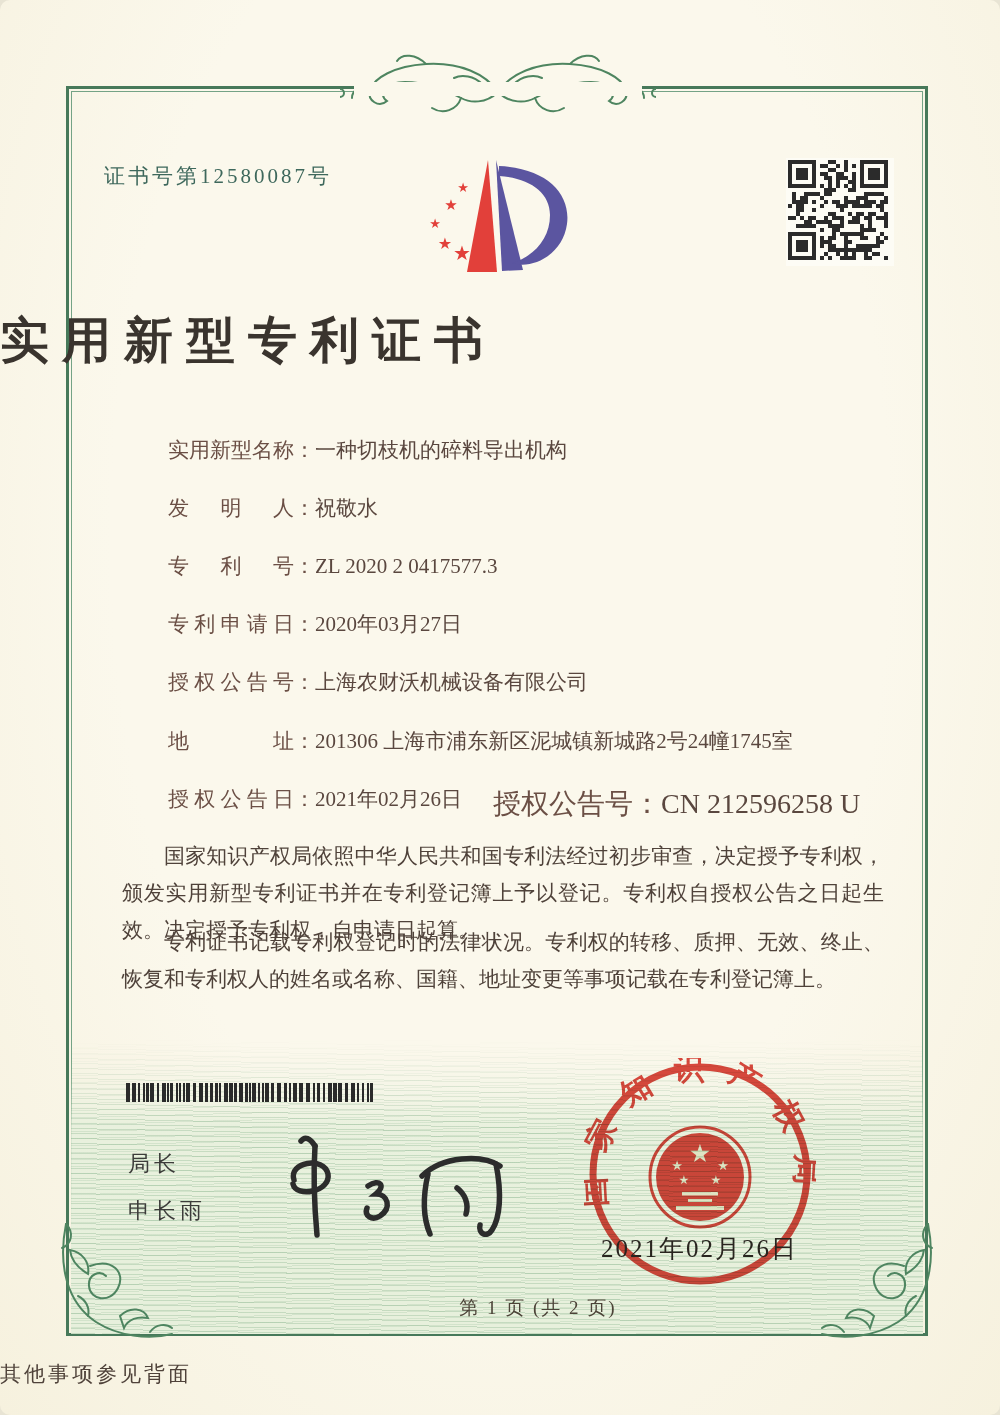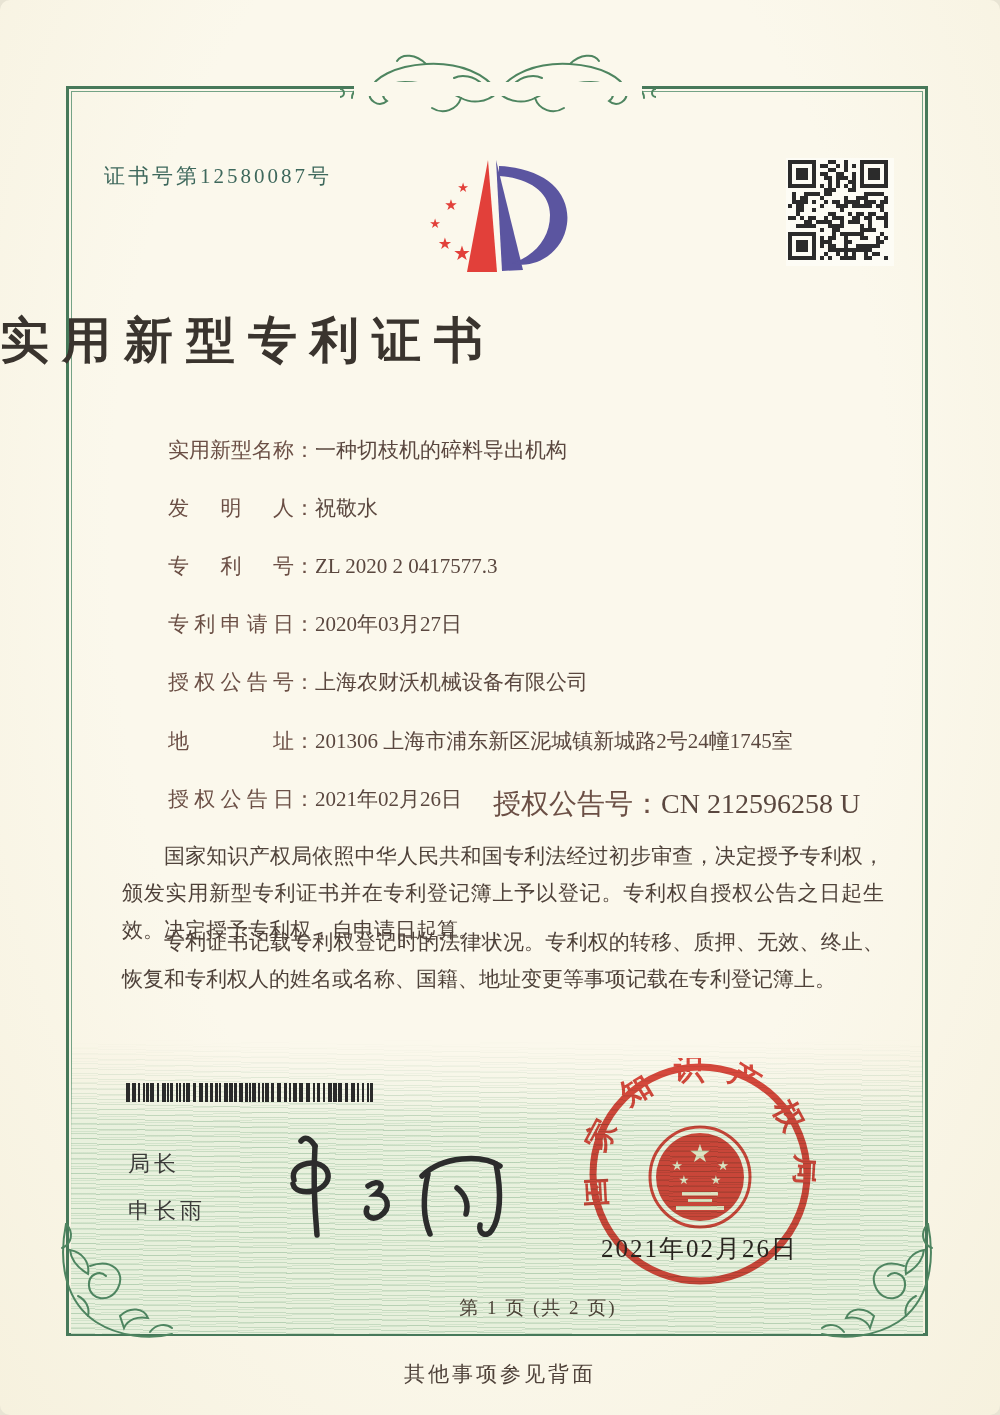--- a/index.html
+++ b/index.html
@@ -44,21 +44,21 @@
     color:#4f423a;text-indent:2em;text-align:justify;}
   
   .barcode{position:absolute;left:126px;top:1083px;width:252px;height:19px;}
   .director{position:absolute;left:128px;font-size:22px;letter-spacing:4px;color:#3c3c3a;
     font-family:Liberation Serif, serif;}
   .sig{position:absolute;left:272px;top:1128px;width:262px;height:122px;}
   .seal{position:absolute;left:584px;top:1058px;width:232px;height:232px;opacity:.92;mix-blend-mode:multiply;}
   .seal-date{position:absolute;left:601px;top:1232px;font-size:25px;letter-spacing:2px;color:#28241f;}
   .page-info{position:absolute;left:66px;top:1295px;width:944px;text-align:center;
     font-size:19px;letter-spacing:2px;color:#4c4338;}
-  .back-note{position:absolute;left:0;top:1360px;width:100%;text-align:center;
+  .back-note{position:absolute;left:0;top:1360px;width:100%;
     font-size:21px;letter-spacing:3px;color:#4f423a;}
   svg{display:block;}
 </style>
 </head>
 <body>
 
 <div class="paper">
 
   <div class="frame"></div>
   <div class="green-band"></div>

